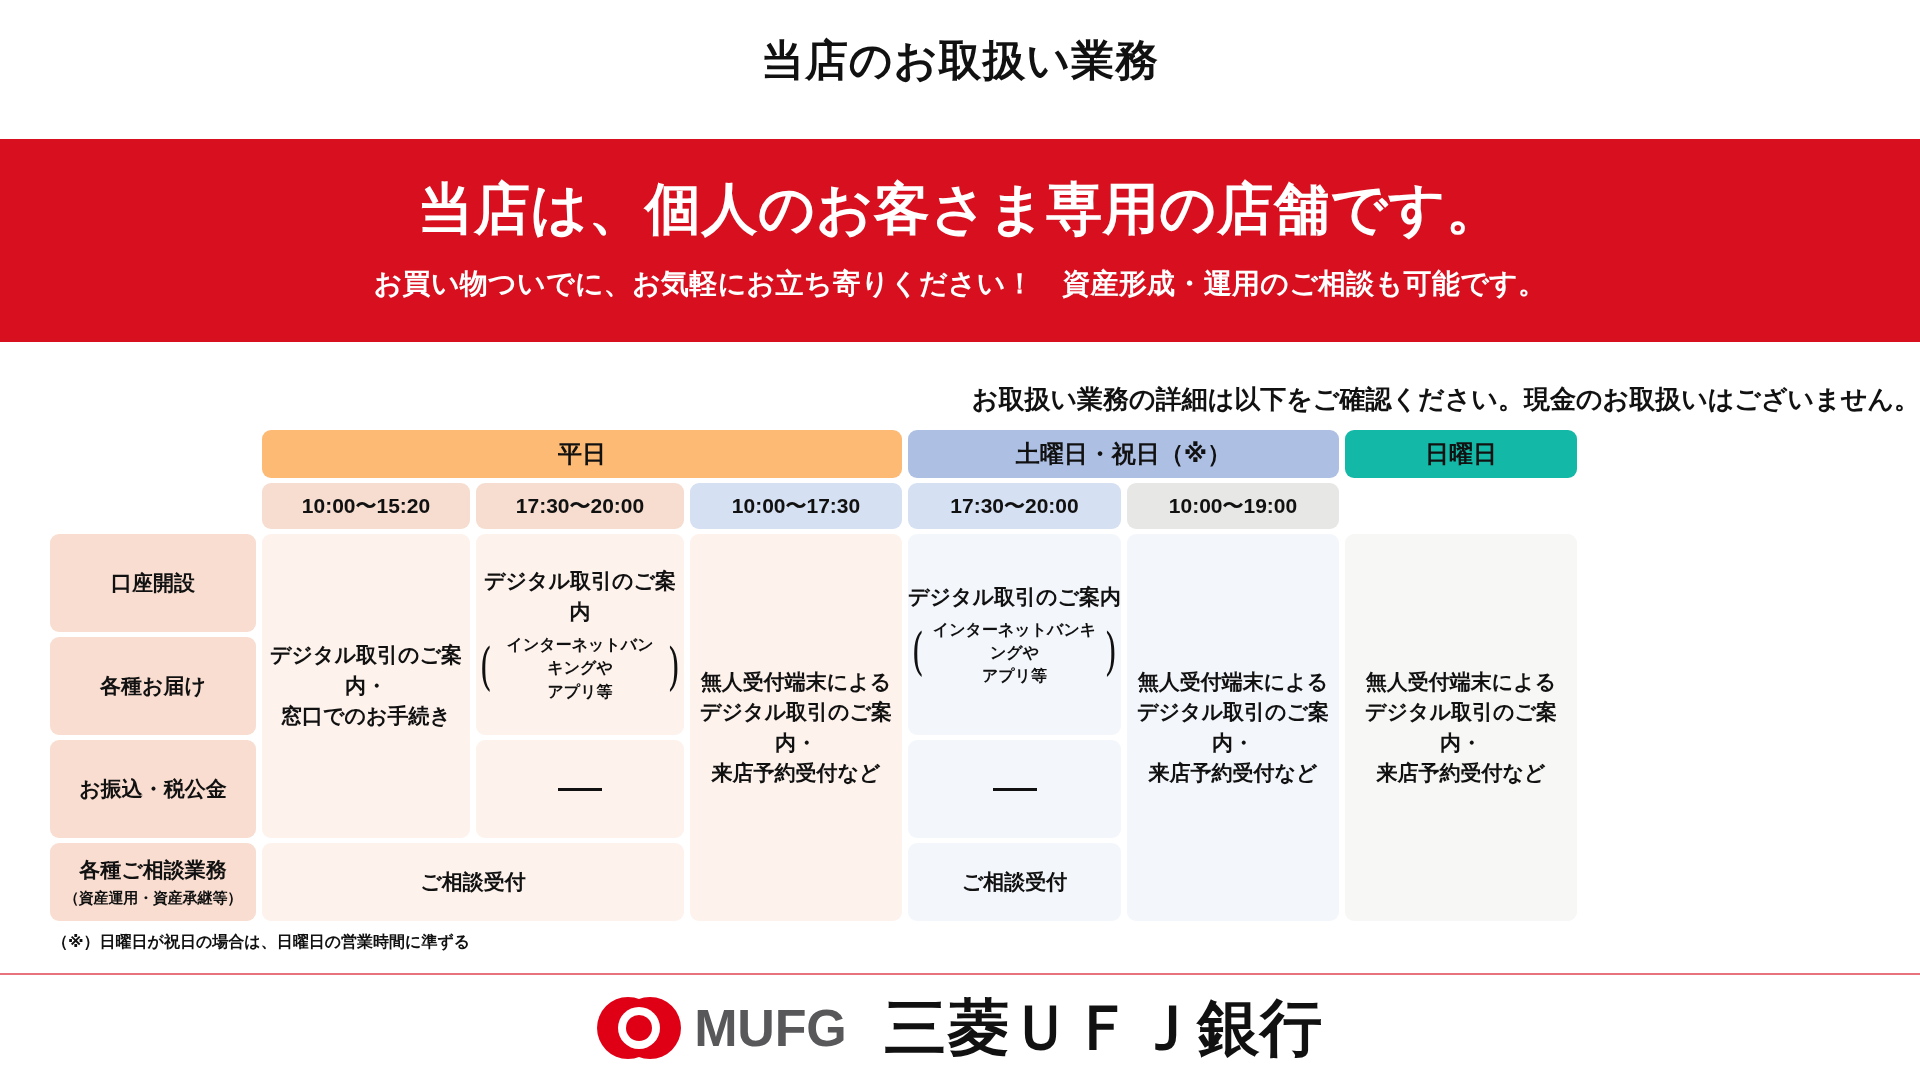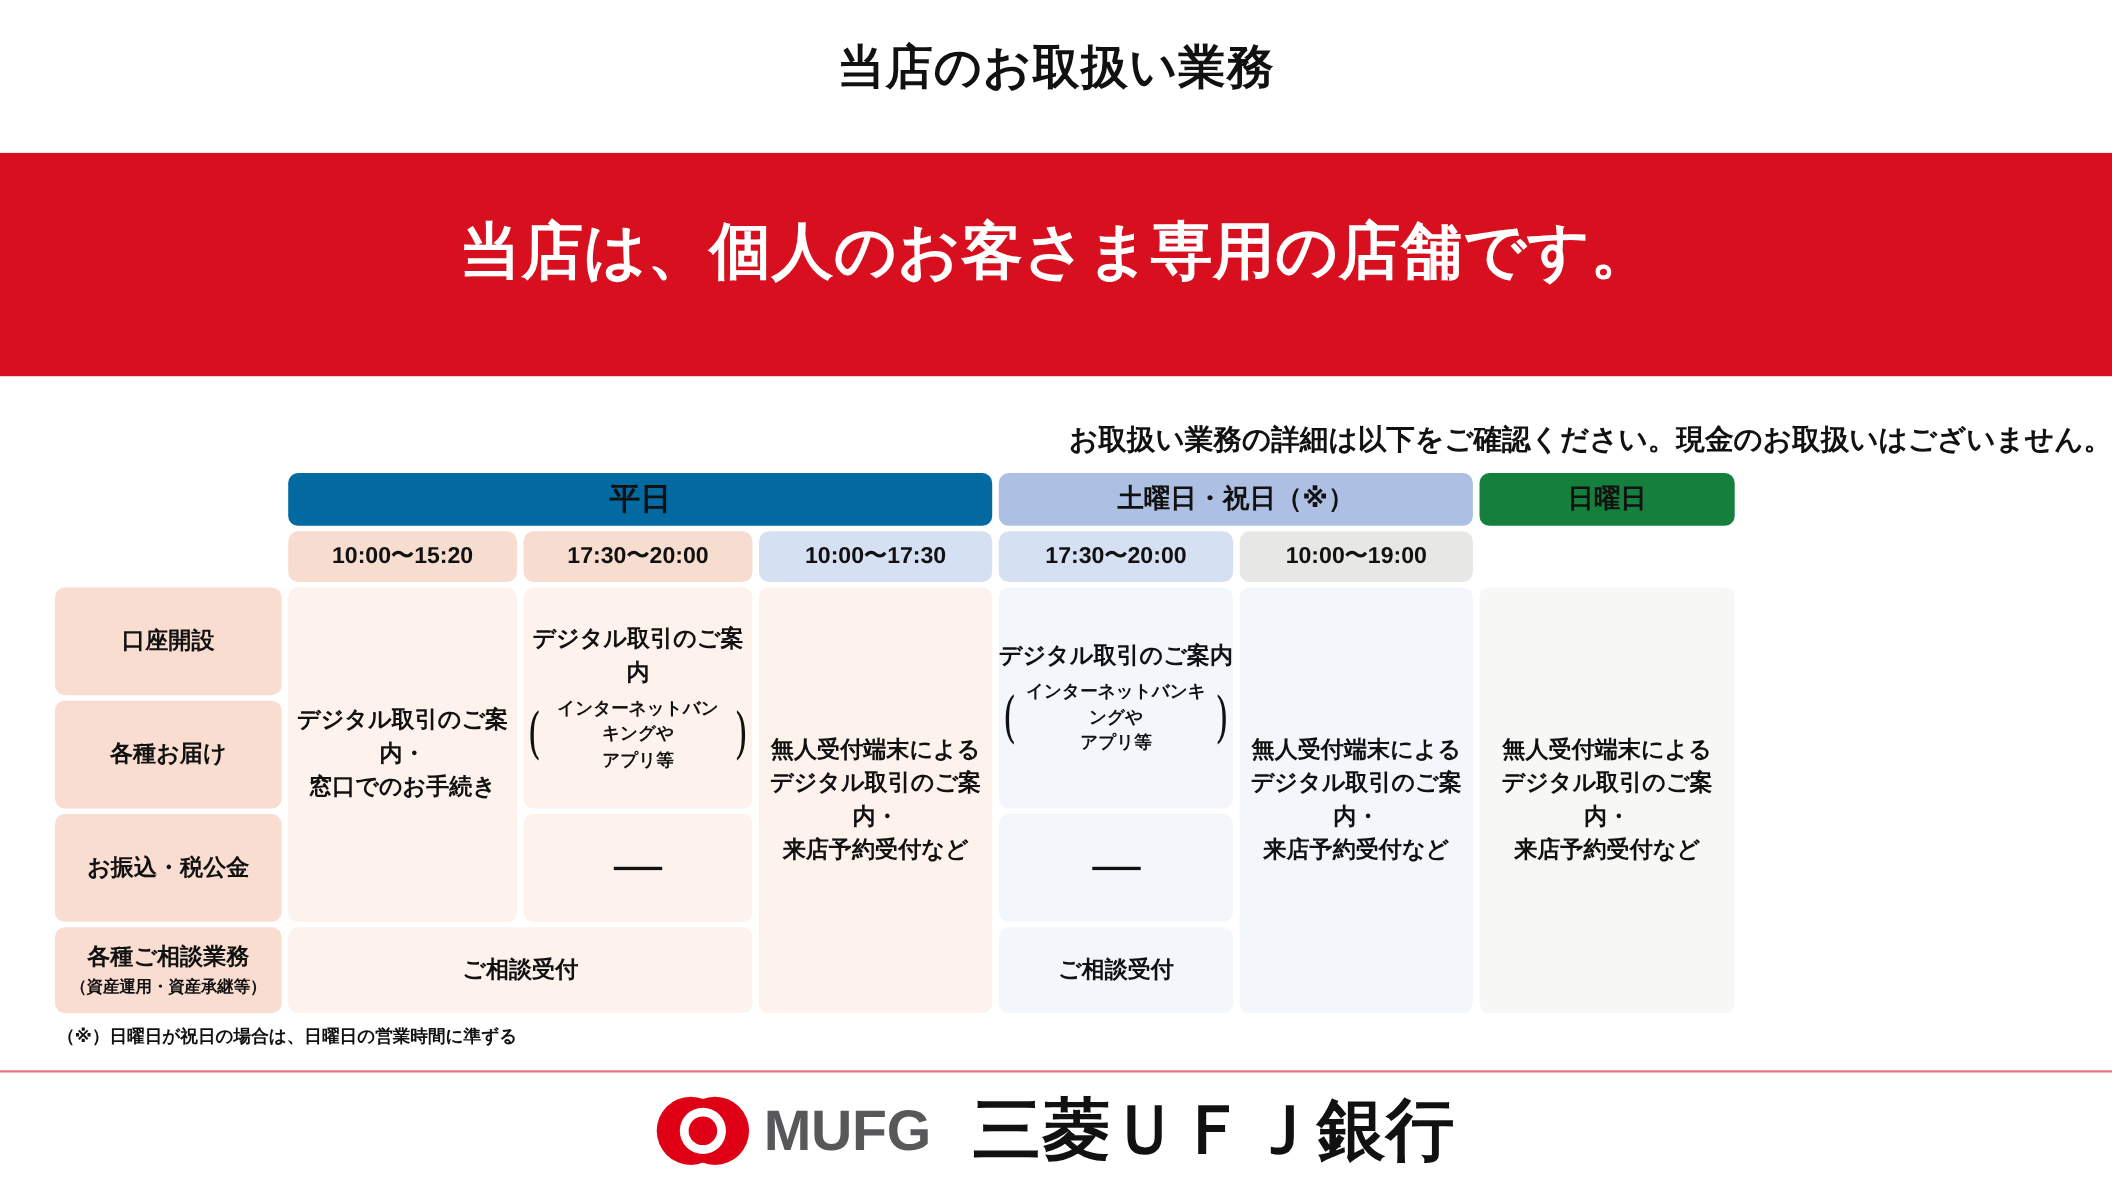--- a/index.html
+++ b/index.html
@@ -61,23 +61,23 @@
     text-align:center;
     border-radius:9px;
     font-size:21px;
     line-height:1.45;
     font-weight:bold;
     color:#111;
   }
   .blank{ background:transparent; border-radius:0; }
 
   
-  .grp-weekday{ background:#0369a1; font-size:28px; }
+  .grp-weekday{ background:#fdba74; font-size:24px; }
   .grp-sat    { background:#adc0e4; font-size:24px; }
-  .grp-sun    { background:#15803d; font-size:24px; }
+  .grp-sun    { background:#14b8a6; font-size:24px; }
 
   
   .time-weekday{ background:#f6ddd0; font-size:21px; }
   .time-sat    { background:#d6e0f3; font-size:21px; }
   .time-sun    { background:#e7e7e5; font-size:21px; }
 
   
   .rowlabel{ background:#f8ddd0; font-size:21px; flex-direction:column; }
   .rowlabel .sub{ font-size:15px; font-weight:bold; margin-top:2px; letter-spacing:-0.01em;text-align:center; }
 
@@ -148,20 +148,21 @@
     margin-left:38px; line-height:1; letter-spacing:0.01em;
   }
 </style>
 </head>
 <body>
 
 <div class="page-title">当店のお取扱い業務</div>
 
 <div class="banner">
   <div class="banner-head">当店は、個人のお客さま専用の店舗です。</div>
+  <div class="banner-sub">お買い物ついでに、お気軽にお立ち寄りください！　資産形成・運用のご相談も可能です。</div>
 </div>
 
 <div class="lead">お取扱い業務の詳細は以下をご確認ください。現金のお取扱いはございません。</div>
 
 <div class="table-wrap">
   <div class="grid">
 
     <div class="cell blank"></div>
     <div class="cell grp-weekday" style="grid-column:2 / span 3;">
       <span>平日</span>

